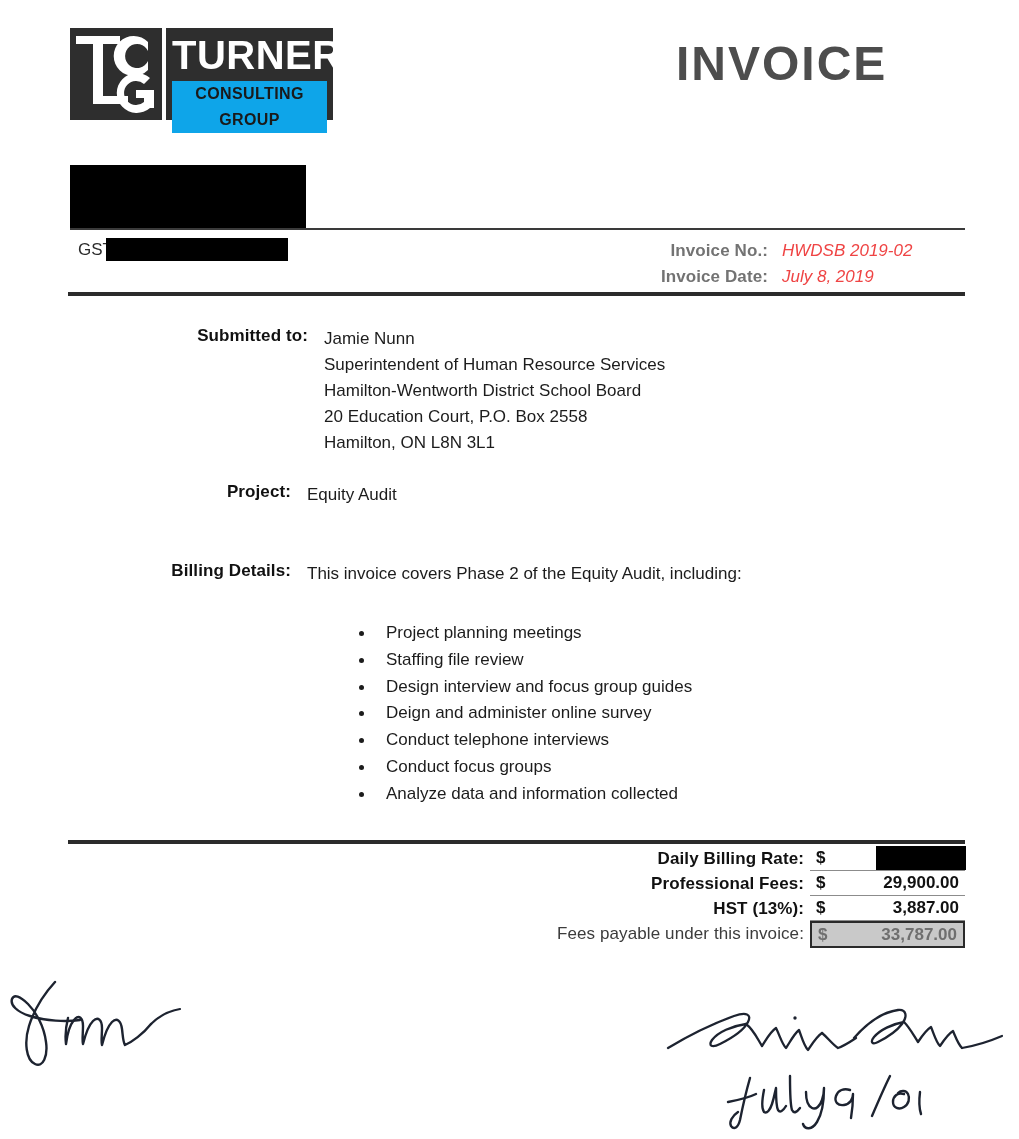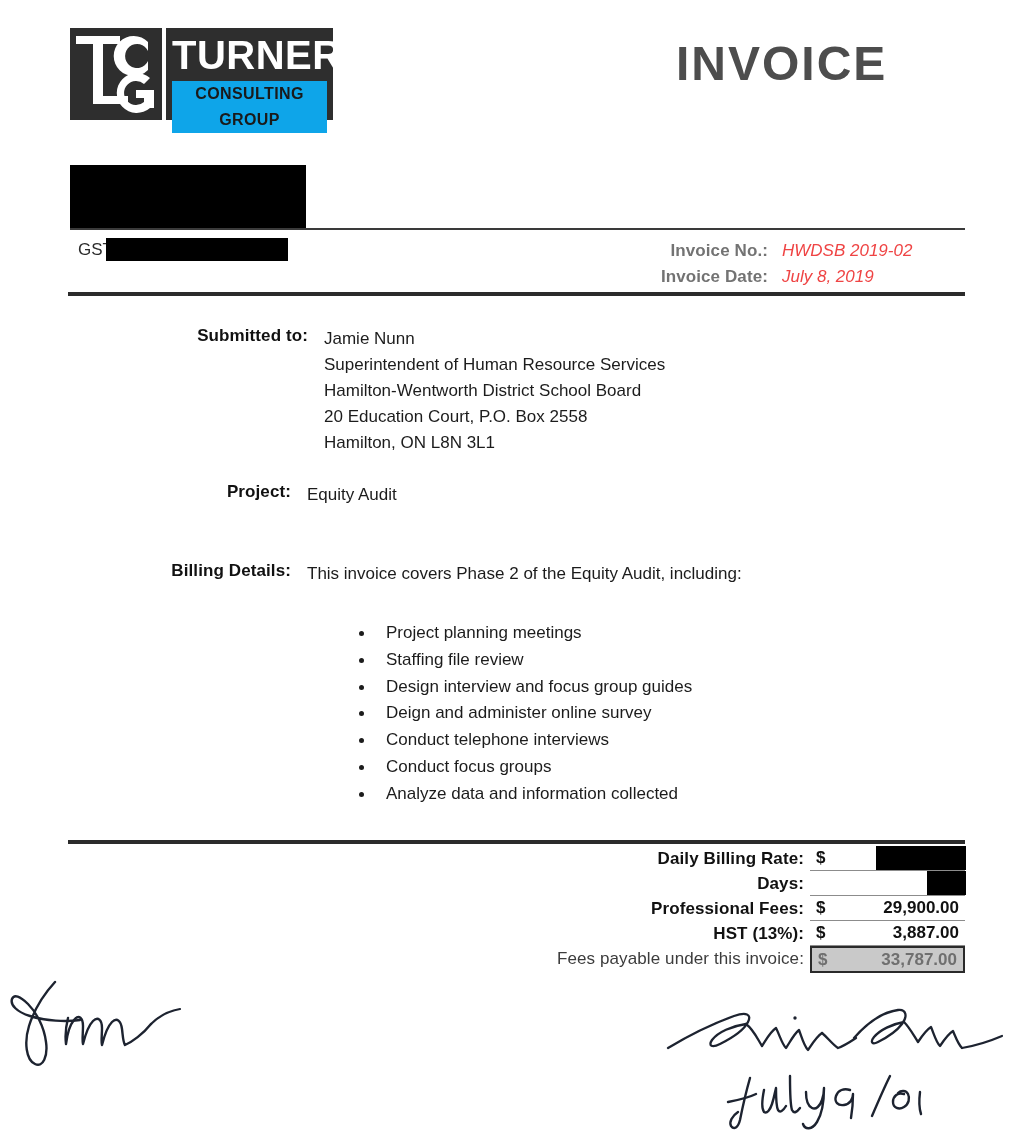--- a/index.html
+++ b/index.html
@@ -316,28 +316,20 @@
 
     <div class="t-row">
       <div class="t-label">Daily Billing Rate:</div>
       <div class="t-cell">
         <span class="t-cur">$</span>
         <span class="t-amt"></span>
         <span class="t-redact" id="redact-rate"></span>
       </div>
     </div>
 
-    <div class="t-row">
-      <div class="t-label">Days:</div>
-      <div class="t-cell">
-        <span class="t-cur"></span>
-        <span class="t-amt"></span>
-        <span class="t-redact" id="redact-days"></span>
-      </div>
-    </div>
 
     <div class="t-row">
       <div class="t-label">Professional Fees:</div>
       <div class="t-cell">
         <span class="t-cur">$</span>
         <span class="t-amt">29,900.00</span>
       </div>
     </div>
 
     <div class="t-row">

